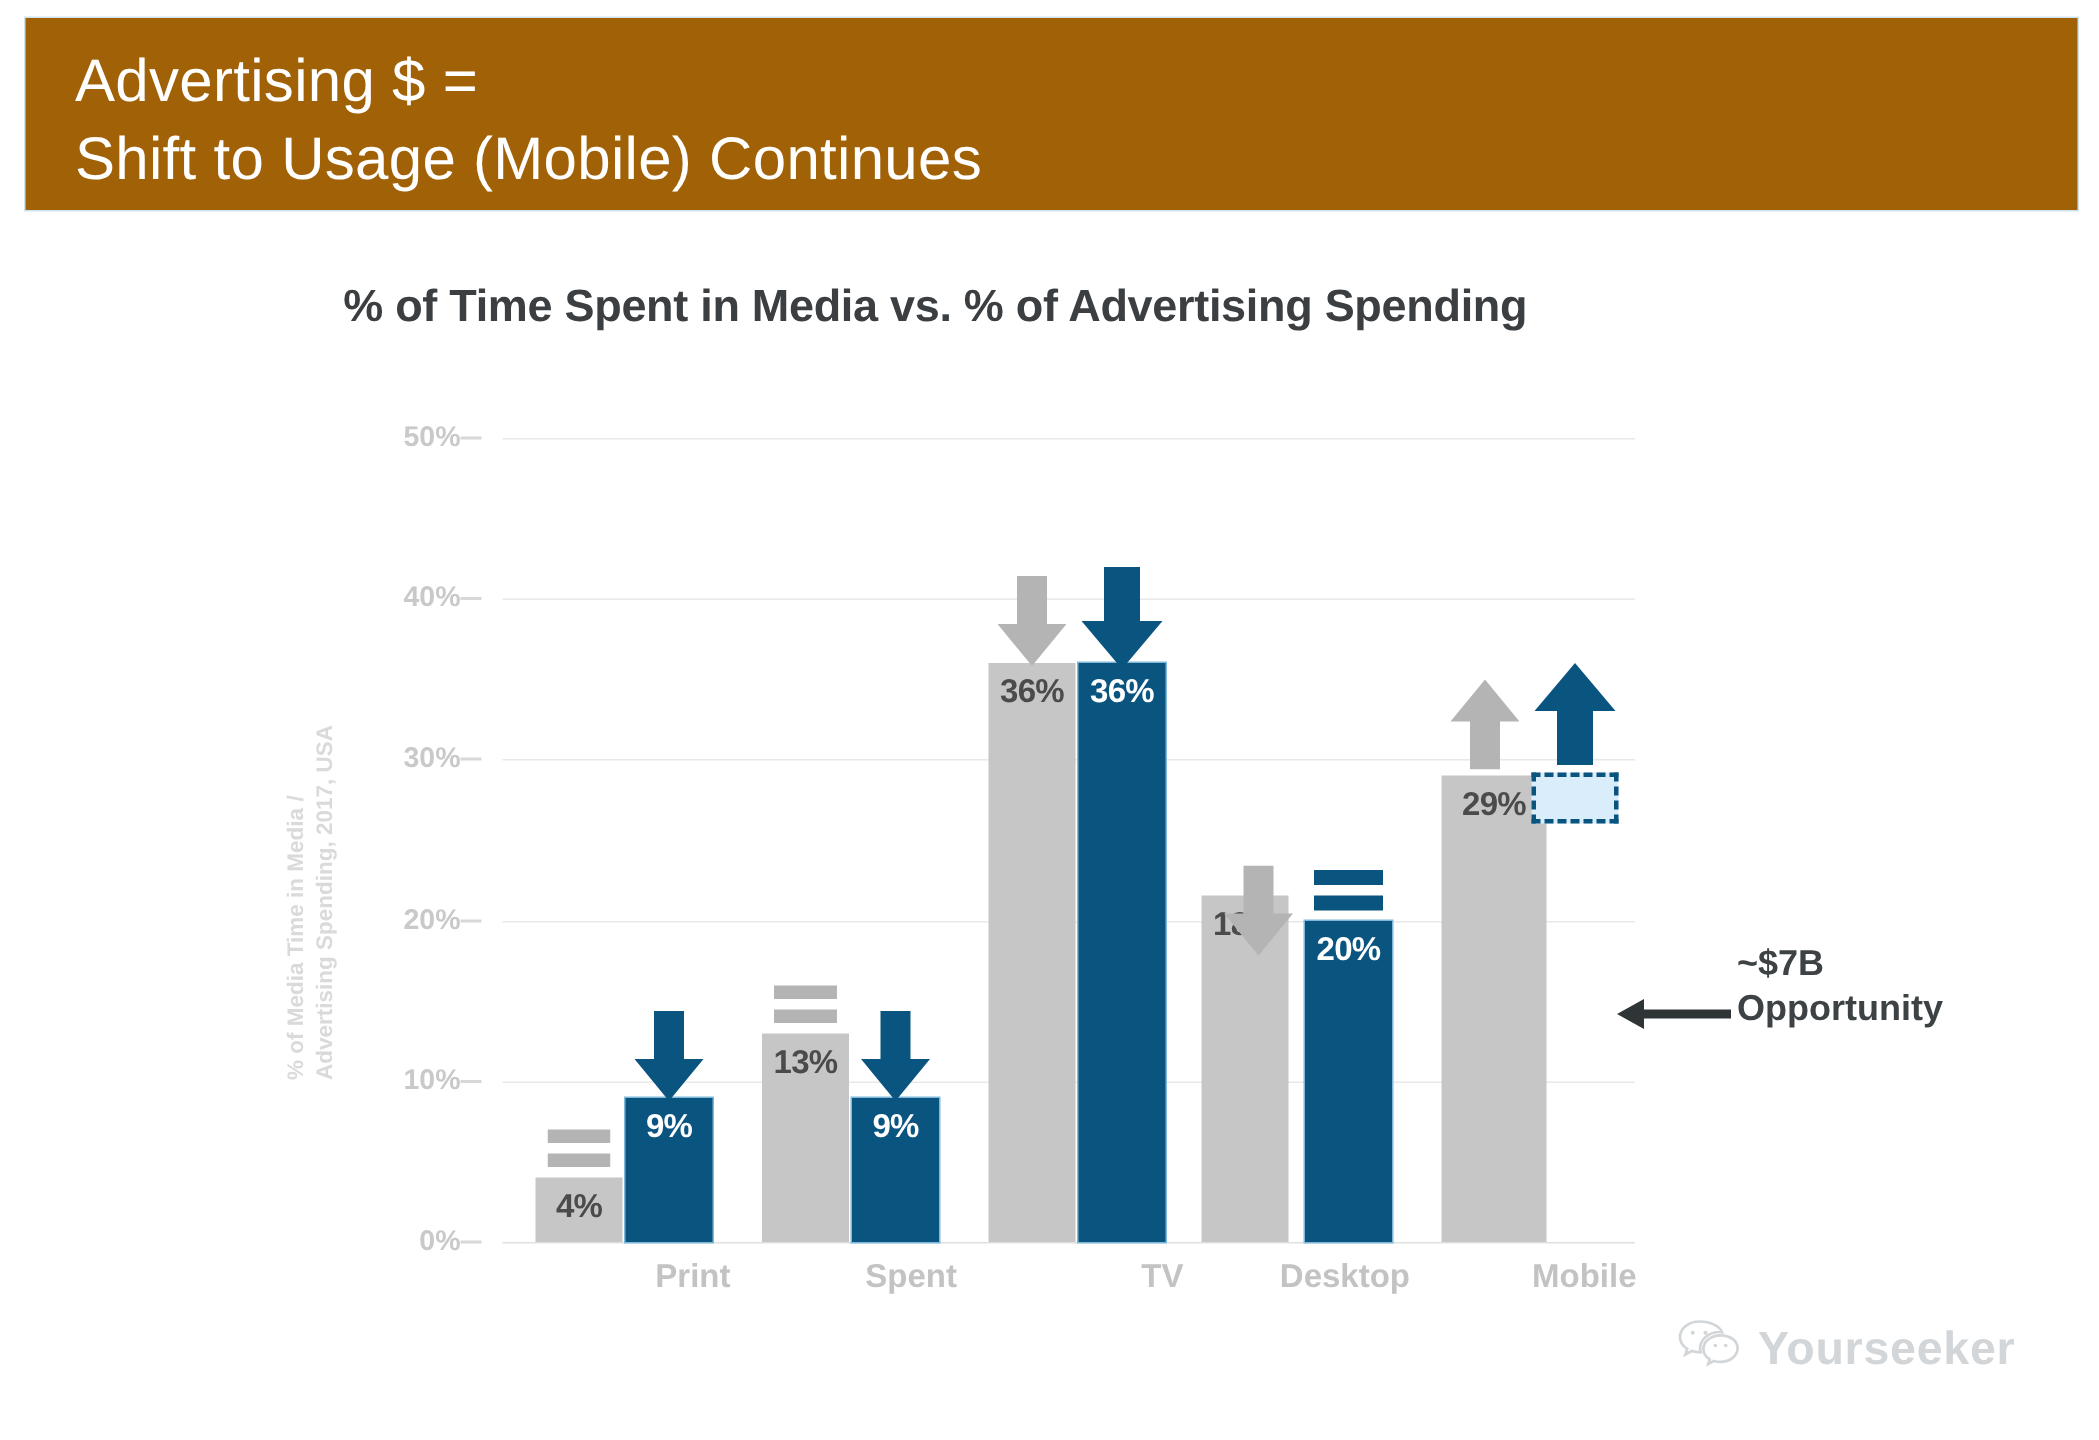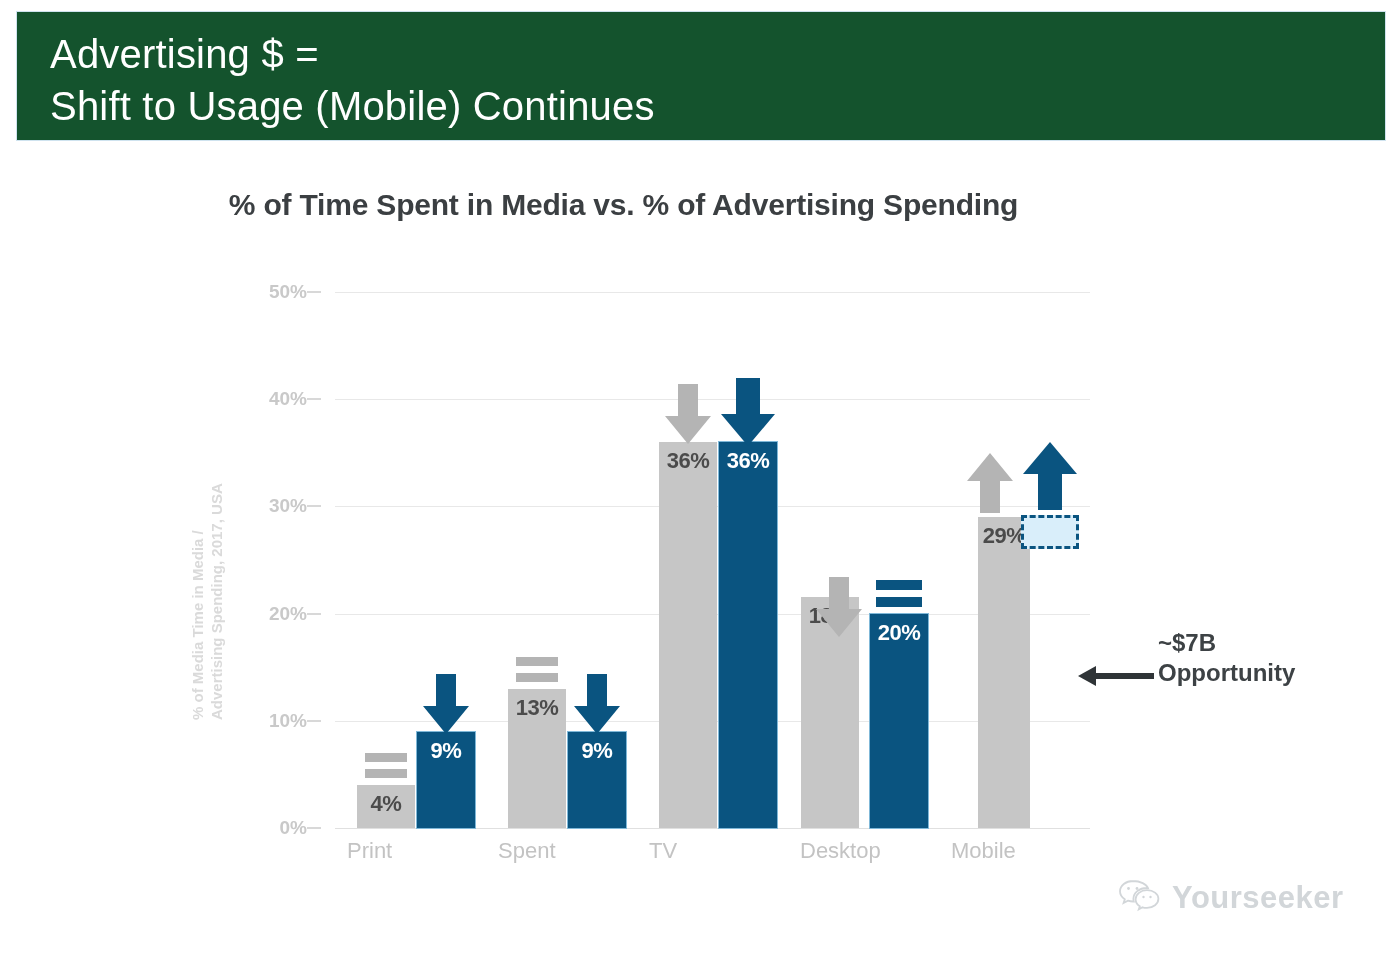--- a/index.html
+++ b/index.html
@@ -7,21 +7,21 @@
     width:1399px;height:960px;
     background:#ffffff;
     font-family:"Liberation Sans", sans-serif;
     overflow:hidden;
     position:relative;
   }
 
   
   #header-banner{
     position:absolute;left:17px;top:12px;width:1368px;height:128px;
-    background:#14532d;
+    background:#a16207;
     box-shadow:0 0 0 1px #cfe3ef;
   }
   #header-title{
     position:absolute;left:33px;top:16px;
     color:#ffffff;
     font-size:40px;line-height:52px;font-weight:400;
     letter-spacing:0.2px;
     white-space:pre-line;
   }
 
@@ -101,22 +101,22 @@
 
   
   .marker{position:absolute;}
   .marker svg{display:block;}
 
   
   #x-axis{
     position:absolute;left:335px;top:698px;width:755px;height:40px;
   }
   .xlabel{
-    position:absolute;top:0;text-align:left;
-    font-size:22px;color:#c3c3c3;font-weight:normal;
+    position:absolute;top:0;text-align:right;
+    font-size:22px;color:#c3c3c3;font-weight:bold;
   }
 
   
   #legend{
     position:absolute;left:0;top:760px;width:1399px;
     text-align:center;
   }
   #legend span.legend-item{
     display:inline-block;margin:0 14px;
     font-size:19px;font-weight:bold;color:#44484b;
@@ -283,21 +283,21 @@
       <div class="marker" style="left:76px;bottom:218px">
         <svg width="46" height="32" viewBox="0 0 46 32">
             <rect x="0" y="2" width="46" height="10" fill="#0a5480"></rect>
             <rect x="0" y="19" width="46" height="10" fill="#0a5480"></rect>
           </svg>
       </div>
     </div>
 
     <div class="group" style="left:616px;width:140px">
 
-      <div class="bar gray" style="left:27px;width:52px;height:311px">
+      <div class="bar gray" style="left:10px;width:70px;height:311px">
         <div class="bar-label">29%</div>
       </div>
       <div class="marker" style="left:14px;bottom:315px">
         <svg width="50" height="62" viewBox="0 0 50 62">
             <polygon points="25,2 48,30 35,30 35,62 15,62 15,30 2,30" fill="#b4b4b4"></polygon>
           </svg>
       </div>
 
 
       <div id="opportunity-box" style="left:70px;bottom:279px;width:58px;height:34px"></div>

